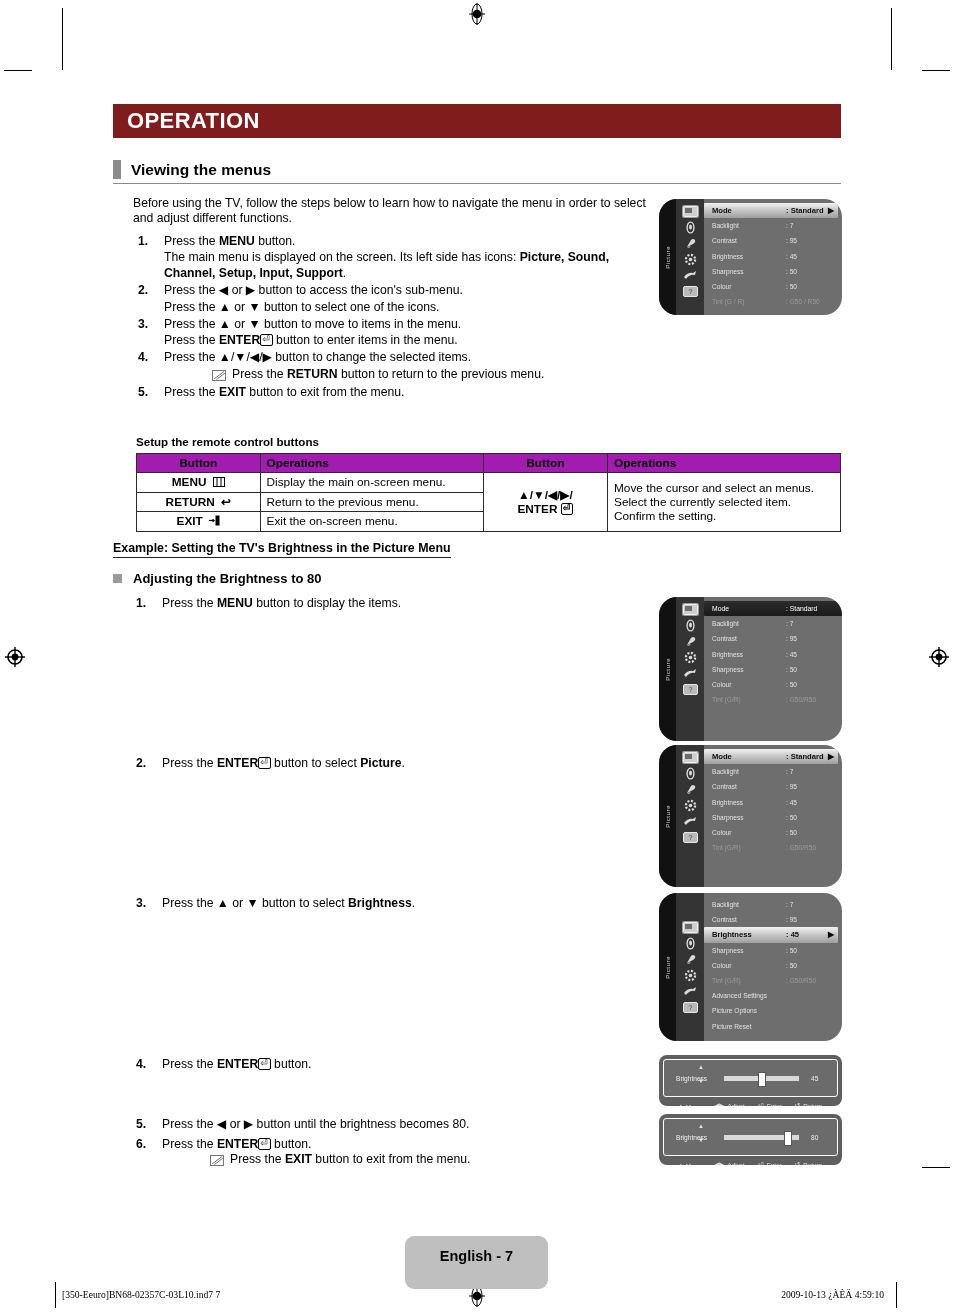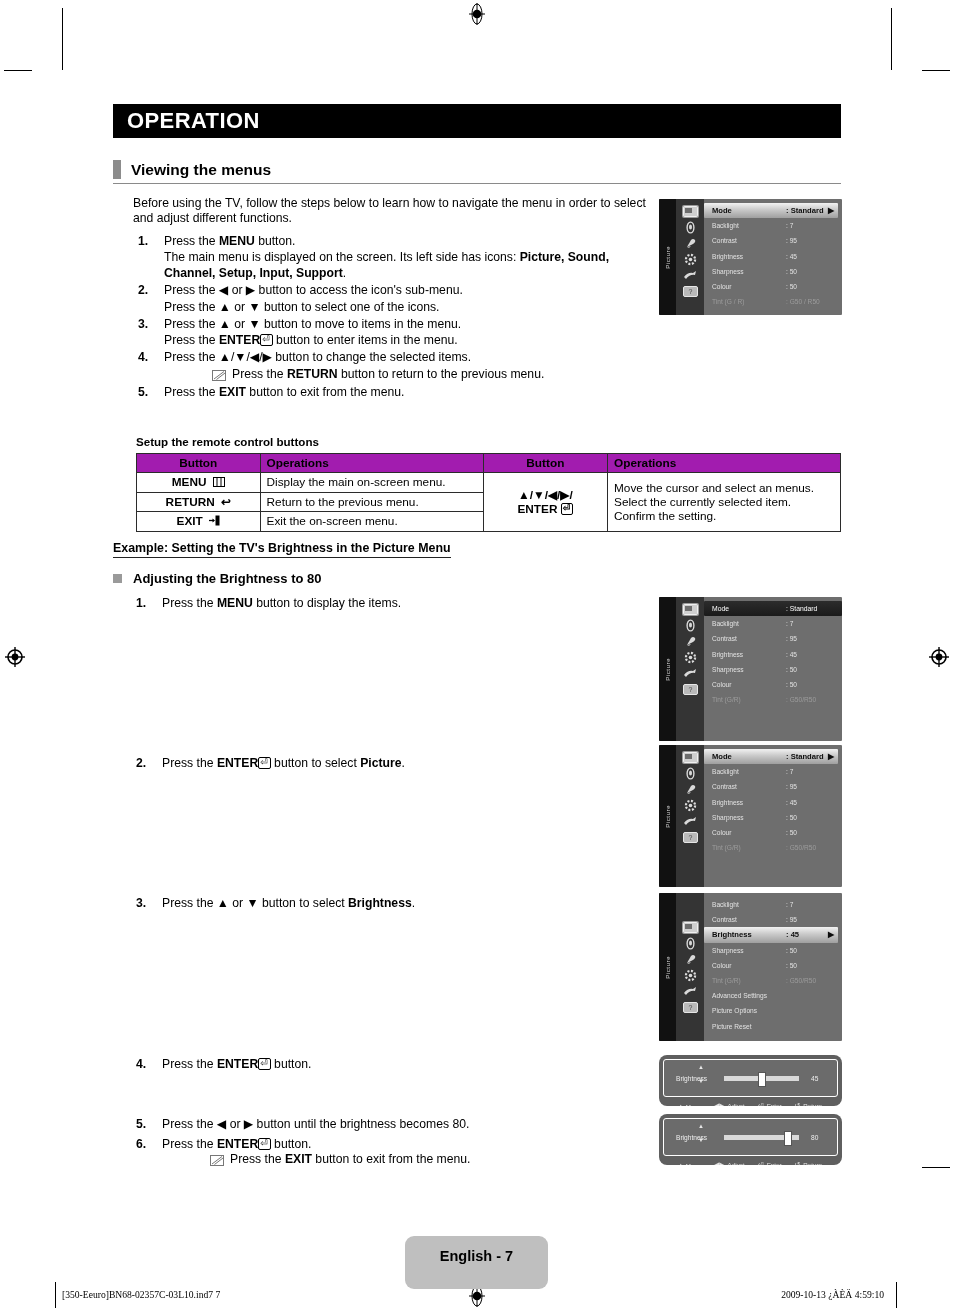--- a/index.html
+++ b/index.html
@@ -11,21 +11,21 @@
   
   .cropmark{position:absolute;background:#000;}
   .regmark{position:absolute;width:22px;height:22px;}
   .regmark svg{display:block;}
 
   
   .page{position:absolute;left:0;top:0;width:954px;height:1315px;}
 
   .banner{
     position:absolute;left:113px;top:104px;width:728px;height:34px;
-    background:#000000;color:#fff;
+    background:#7f1d1d;color:#fff;
     display:flex;align-items:center;
   }
   .banner-title{
     font-size:22px;font-weight:bold;letter-spacing:.4px;margin-left:14px;
     font-family:"Liberation Sans", sans-serif;
   }
 
   .sec-head-wrap{
     position:absolute;left:113px;top:160px;width:728px;
   }
@@ -76,21 +76,21 @@
     border-bottom:1.3px solid #222;padding-bottom:2px;
   }
   .bullet-head{position:absolute;left:113px;top:571px;display:flex;align-items:center;font-size:13px;font-weight:bold;}
   .bullet-sq{width:9px;height:9px;background:#9a9a9a;margin-right:11px;}
 
   .step-line{position:absolute;font-size:12.2px;display:flex;}
   .step-line .num{font-weight:bold;width:26px;flex:0 0 26px;}
 
   
   .osd{
-    position:absolute;background:#6e6e6e;border-radius:1px;overflow:hidden;
+    position:absolute;background:#6e6e6e;border-radius:18px;overflow:hidden;
     box-shadow:0 0 0 0 rgba(0,0,0,0);
   }
   .osd-inner{display:flex;height:100%;width:100%;}
   .osd-rail{
     width:17px;background:#111;color:#d8d8d8;flex:0 0 17px;
     display:flex;align-items:center;justify-content:center;
   }
   .rail-label{
     writing-mode:vertical-rl;transform:rotate(180deg);
     font-size:6.2px;letter-spacing:.5px;white-space:nowrap;

